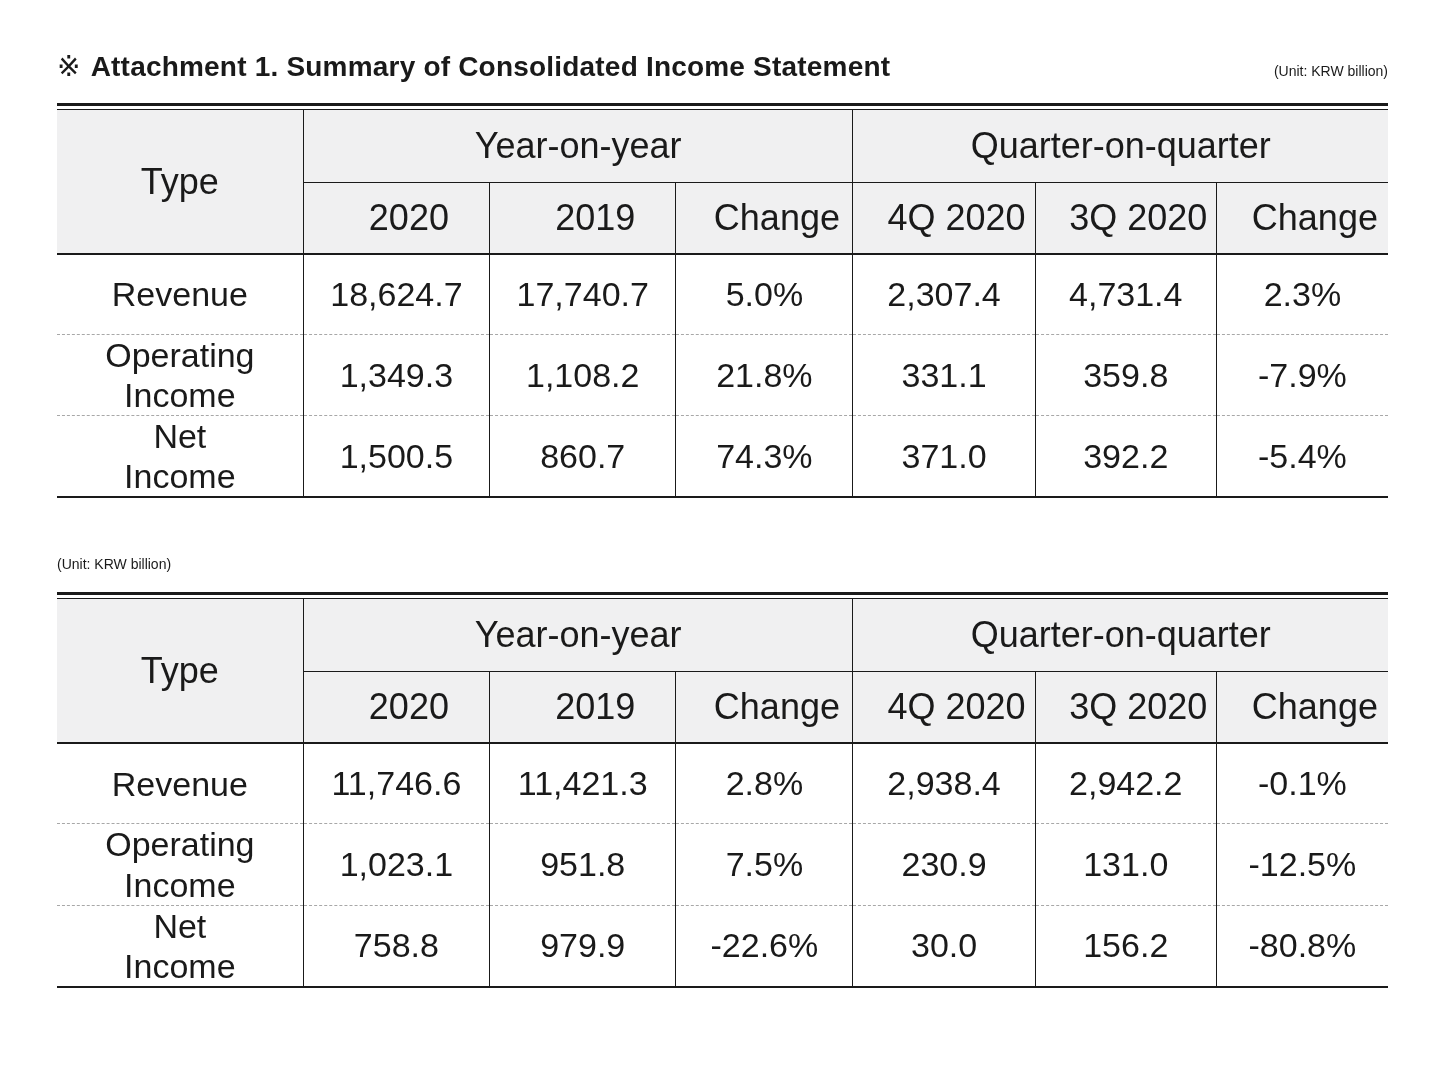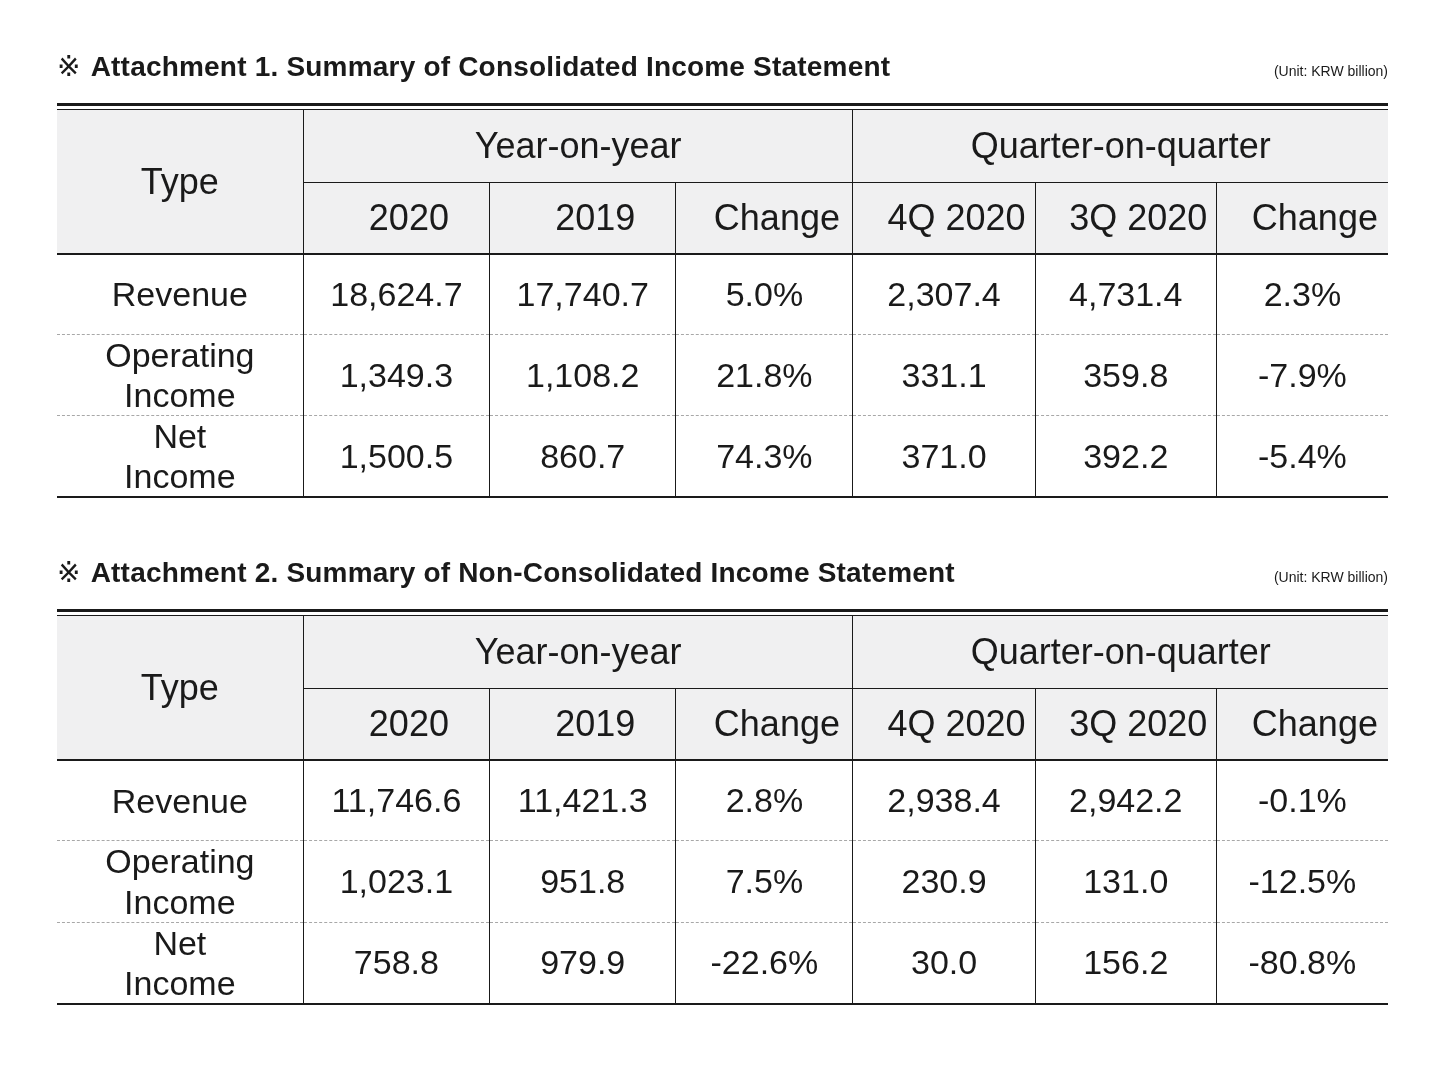--- a/index.html
+++ b/index.html
@@ -154,23 +154,20 @@
           <td class="vline">371.0</td>
           <td class="vline">392.2</td>
           <td class="vline">-5.4%</td>
         </tr>
       </tbody>
     </table>
   </div>
 
   <div class="section">
     <div class="title-row">
-      <div class="title">
-        <span class="marker">※</span><span>Attachment 2. Summary of Non-Consolidated Income Statement</span>
-      </div>
       <div class="unit">(Unit: KRW billion)</div>
     </div>
 
     <div class="dbl-line"></div>
 
     <table class="fin">
       <colgroup>
         <col style="width:18.5%">
           <col style="width:14%">
           <col style="width:14%">

